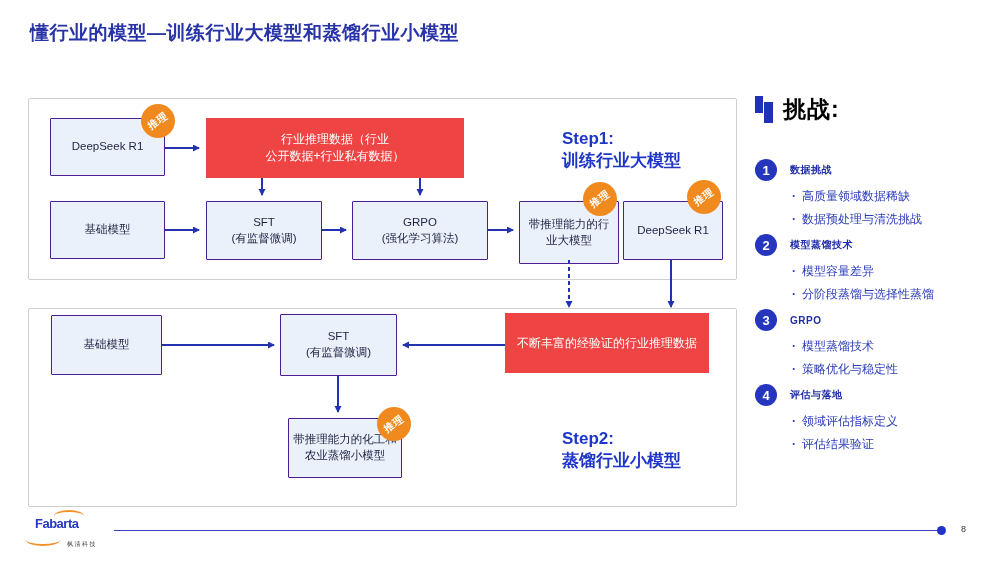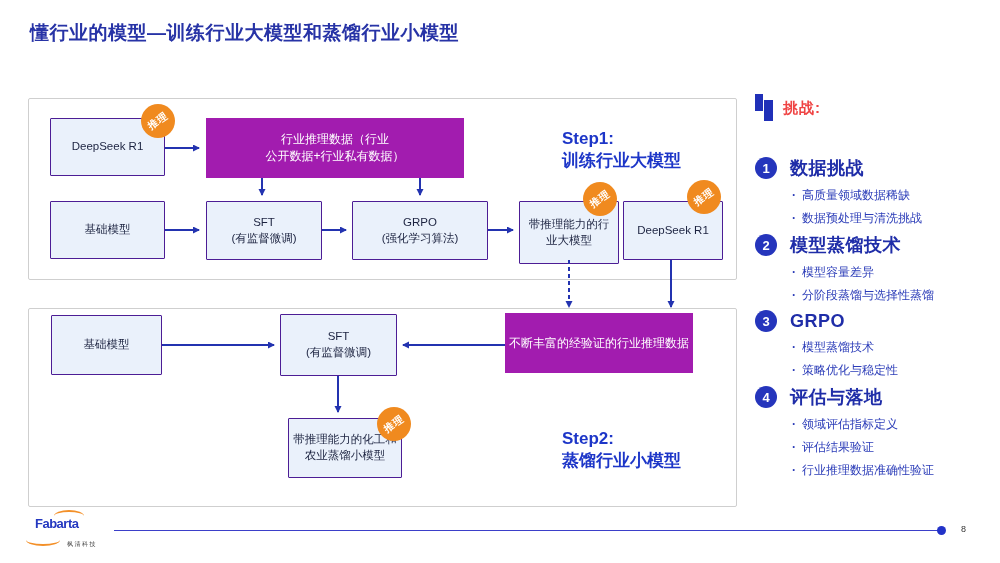--- a/index.html
+++ b/index.html
@@ -22,21 +22,21 @@
   #panel-step2{left:28px;top:308px;width:707px;height:197px;}
   
   .node{
     display:flex;align-items:center;justify-content:center;text-align:center;
     font-size:11.5px;line-height:1.35;color:#1c2340;
     background:#EAF1FB;border:1px solid #4c1d95;border-radius:1px;
     white-space:pre-line;box-sizing:border-box;
   }
   .node-blue{
     display:flex;align-items:center;justify-content:center;text-align:center;
-    font-size:12px;line-height:1.4;color:#ffffff;background:#a21caf;
+    font-size:12px;line-height:1.4;color:#ffffff;background:#ef4444;
     border:none;white-space:pre-line;box-sizing:border-box;
   }
   
   .step-label{
     font-size:17px;font-weight:bold;color:#1D36C8;line-height:1.3;
   }
   
   .badge{
     width:34px;height:34px;border-radius:50%;background:#F08A1F;
     display:flex;align-items:center;justify-content:center;z-index:5;
@@ -44,29 +44,29 @@
   .badge span{
     color:#fff;font-size:10px;font-weight:bold;transform:rotate(-35deg);
     letter-spacing:1px;white-space:nowrap;
   }
   
   .sidebar{left:755px;top:94px;width:240px;}
   .sb-header{display:flex;align-items:center;margin-bottom:34px;}
   .sb-icon{position:relative;width:20px;height:28px;margin-right:8px;}
   .sb-icon .b1{position:absolute;left:0;top:0;width:8px;height:17px;background:#2030B8;}
   .sb-icon .b2{position:absolute;left:9px;top:6px;width:9px;height:21px;background:#2030B8;}
-  .sb-header-text{font-size:15px;font-weight:bold;color:#ef4444;letter-spacing:1px;}
+  .sb-header-text{font-size:23px;font-weight:bold;color:#000000;letter-spacing:1px;}
   .sb-section{margin-bottom:6px;}
   .sb-title-row{display:flex;align-items:center;margin-bottom:7px;}
   .sb-num{
     width:22px;height:22px;border-radius:50%;background:#2535BC;color:#fff;
     font-size:13px;font-weight:bold;display:flex;align-items:center;
     justify-content:center;margin-right:13px;flex:none;
   }
-  .sb-title{font-size:18px;font-weight:bold;color:#1F2DA8;letter-spacing:0.5px;}
+  .sb-title{font-size:10px;font-weight:bold;color:#1F2DA8;letter-spacing:0.5px;}
   .sb-bullet{
     margin-left:47px;margin-bottom:7px;font-size:12px;color:#2B3CB8;
     line-height:16px;position:relative;
   }
   .sb-bullet::before{
     content:"·";position:absolute;left:-10px;top:0;font-weight:bold;color:#2B3CB8;
   }
   
   .logo{left:24px;top:512px;width:86px;height:38px;}
   .logo-text{
@@ -127,21 +127,21 @@
 (有监督微调)</div>
 <div class="abs node" style="left:352px;top:201px;width:136px;height:59px;">GRPO
 (强化学习算法)</div>
 <div class="abs node" style="left:519px;top:201px;width:100px;height:63px;">带推理能力的行
 业大模型</div>
 <div class="abs node" style="left:623px;top:201px;width:100px;height:59px;">DeepSeek R1</div>
 
 <div class="abs node" style="left:51px;top:315px;width:111px;height:60px;">基础模型</div>
 <div class="abs node" style="left:280px;top:314px;width:117px;height:62px;">SFT
 (有监督微调)</div>
-<div class="abs node-blue" style="left:505px;top:313px;width:188px;height:60px;">不断丰富的经验证的行业推理数据</div>
+<div class="abs node-blue" style="left:505px;top:313px;width:204px;height:60px;">不断丰富的经验证的行业推理数据</div>
 <div class="abs node" style="left:288px;top:418px;width:114px;height:60px;">带推理能力的化工和
 农业蒸馏小模型</div>
 
 <div class="abs badge" style="left:141px;top:104px;">
     <span>推理</span>
   </div>
 <div class="abs badge" style="left:583px;top:182px;">
     <span>推理</span>
   </div>
 <div class="abs badge" style="left:687px;top:180px;">
@@ -196,21 +196,20 @@
     <div class="sb-bullet">策略优化与稳定性</div>
   </div>
 
   <div class="sb-section">
     <div class="sb-title-row">
       <span class="sb-num">4</span>
       <span class="sb-title">评估与落地</span>
     </div>
     <div class="sb-bullet">领域评估指标定义</div>
     <div class="sb-bullet">评估结果验证</div>
-    <div class="sb-bullet">行业推理数据准确性验证</div>
   </div>
 </div>
 
 <div class="abs logo">
   <div class="logo-arc-top"></div>
   <div class="logo-text">Fabarta</div>
   <div class="logo-arc-bottom"></div>
   <div class="logo-sub">枫清科技</div>
 </div>
 <div class="abs footer-line"></div>

